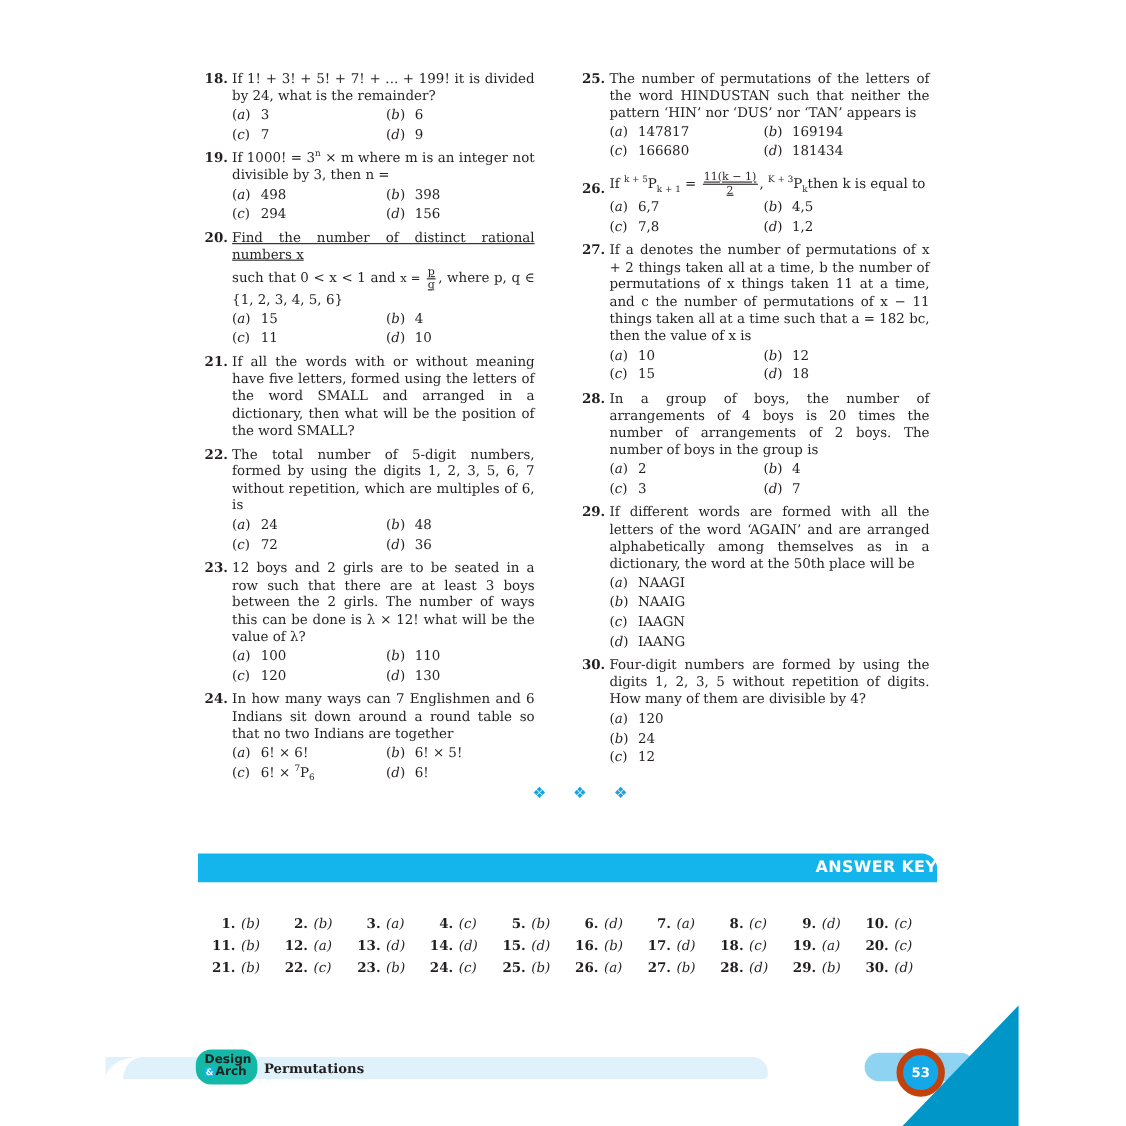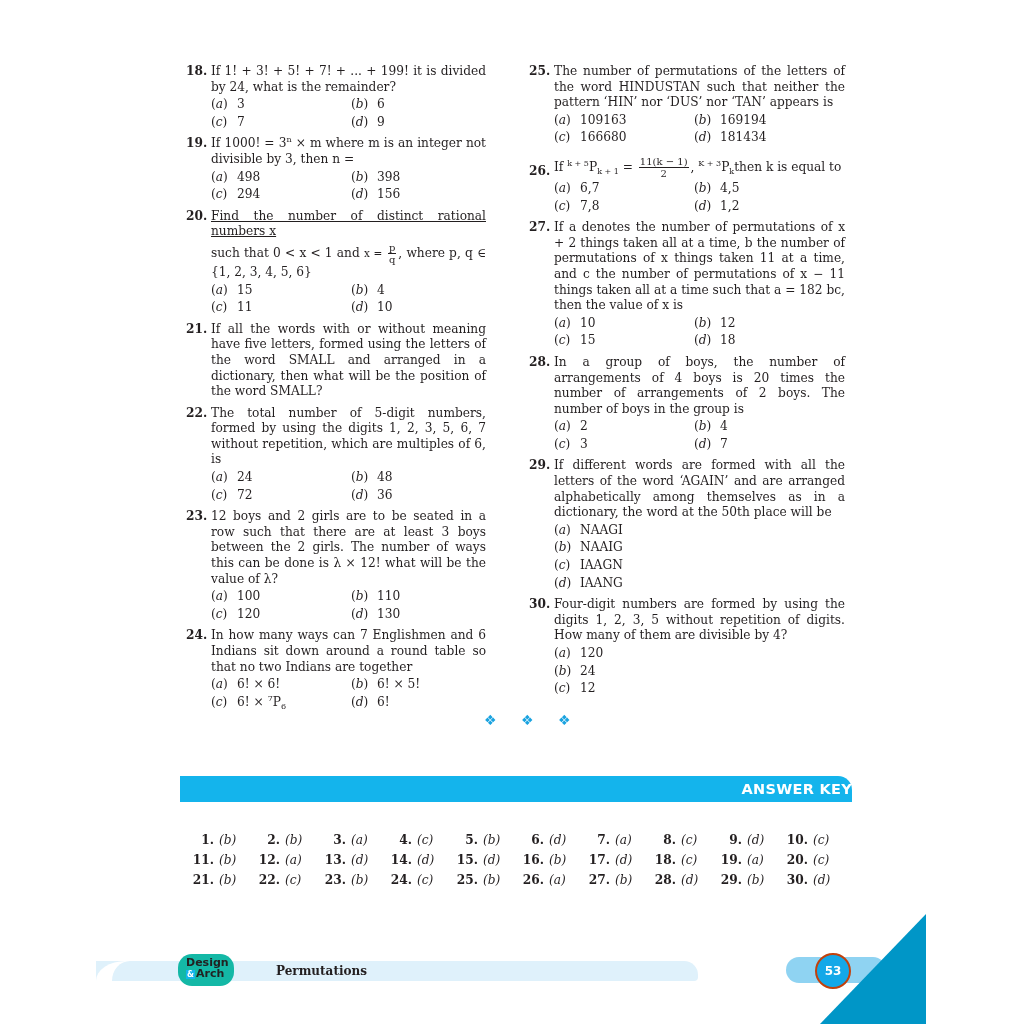--- a/index.html
+++ b/index.html
@@ -10,37 +10,37 @@
   .q{position:relative;padding-left:25px;margin-bottom:6px;}
   .qn{position:absolute;left:0;top:0;font-weight:bold;}
   .qt{text-align:justify;}
   .opts{display:grid;grid-template-columns:140px 1fr;row-gap:2px;margin-top:2px;}
   .opts.single{grid-template-columns:1fr;}
   .opt{white-space:nowrap;}
   .ol{font-style:italic;display:inline-block;width:26px;}
   .ol::before{content:"(";font-style:normal;}
   .ol::after{content:")";font-style:normal;}
   sup,sub{font-size:8px;line-height:0;}
-  .frac{display:inline-block;vertical-align:middle;text-align:center;font-size:10px;line-height:11px;margin:0 2px;}
+  .frac{display:inline-block;vertical-align:middle;text-align:center;font-size:10px;line-height:11px;margin:0 2px;text-decoration:underline;}
   .frac .num{display:block;border-bottom:1px solid #231f20;padding:0 1px;}
   .frac .den{display:block;}
   .ornament{position:absolute;left:484px;top:712px;color:#1aa3e0;font-size:14px;letter-spacing:10px;}
   .ak-bar{position:absolute;left:180px;top:776px;width:672px;height:26px;background:#14b4ec;border-top-right-radius:14px;color:#fff;text-align:right;font-family:"DejaVu Sans","Liberation Sans",sans-serif;font-weight:bold;font-size:14.5px;line-height:27px;letter-spacing:0.3px;}
   .ak-grid{position:absolute;left:182px;top:832px;width:660px;display:grid;grid-template-columns:repeat(10,1fr);row-gap:4px;font-size:12.2px;line-height:16px;}
   .ak-cell{display:flex;}
   .ak-n{font-weight:bold;width:32px;text-align:right;margin-right:5px;}
   .ak-a{font-style:italic;}
   .footer-band{position:absolute;left:96px;top:961px;width:602px;height:20px;background:#dff1fb;border-top-right-radius:14px;border-bottom-right-radius:4px;}
   .footer-curve{position:absolute;left:96px;top:961px;width:34px;height:20px;background:#fff;border-top-left-radius:30px 20px;border-top-right-radius:0;}
   .footer-curve2{position:absolute;left:112px;top:961px;width:18px;height:20px;background:#dff1fb;border-top-left-radius:18px 20px;}
   .logo{position:absolute;left:178px;top:954px;width:56px;height:32px;background:#14b8a6;border-radius:14px;font-family:"DejaVu Sans","Liberation Sans",sans-serif;font-weight:bold;font-size:11px;line-height:11px;color:#222;padding:3px 0 0 8px;box-sizing:border-box;}
   .logo .amp{display:inline-block;background:#14b4ec;color:#fff;font-size:8px;line-height:9px;padding:0 1px;margin-right:1px;}
-  .footer-title{position:absolute;left:240px;top:963px;font-weight:bold;font-size:12px;line-height:16px;color:#231f20;margin-left:36px;}
+  .footer-title{position:absolute;left:240px;top:963px;font-weight:bold;font-size:12px;line-height:16px;color:#231f20;}
   .pg-pill{position:absolute;left:786px;top:957px;width:100px;height:26px;background:#8fd3f2;border-radius:13px;}
-  .pg-circle{position:absolute;left:815px;top:953px;width:32px;height:32px;border-radius:50%;background:#14a8e8;border:2px solid #c2410c;color:#fff;font-family:"DejaVu Sans","Liberation Sans",sans-serif;font-weight:bold;font-size:12px;line-height:32px;text-align:center;}
+  .pg-circle{position:absolute;left:815px;top:953px;width:32px;height:32px;border-radius:50%;background:#14a8e8;border:6px solid #c2410c;color:#fff;font-family:"DejaVu Sans","Liberation Sans",sans-serif;font-weight:bold;font-size:12px;line-height:32px;text-align:center;}
   .corner-tri{position:absolute;left:820px;top:914px;width:0;height:0;border-left:106px solid transparent;border-bottom:110px solid #0096c7;}
 </style>
 </head>
 <body>
 
 <div class="col left">
 
   <div class="q">
     <span class="qn">18.</span>
     <div class="qt">If 1! + 3! + 5! + 7! + ... + 199! it is divided by 24, what is the remainder?</div>
@@ -115,21 +115,21 @@
     </div>
   </div>
 </div>
 
 <div class="col right">
 
   <div class="q">
     <span class="qn">25.</span>
     <div class="qt">The number of permutations of the letters of the word HINDUSTAN such that neither the pattern ‘HIN’ nor ‘DUS’ nor ‘TAN’ appears is</div>
     <div class="opts">
-      <div class="opt"><span class="ol">a</span><span>109163</span></div>
+      <div class="opt"><span class="ol">a</span><span>147817</span></div>
       <div class="opt"><span class="ol">b</span><span>169194</span></div>
       <div class="opt"><span class="ol">c</span><span>166680</span></div>
       <div class="opt"><span class="ol">d</span><span>181434</span></div>
     </div>
   </div>
 
   <div class="q" style="margin-top:10px;">
     <span class="qn" style="top:8px;">26.</span>
     <div class="qt">
       <span>If </span><sup>k + 5</sup><span>P</span><sub>k + 1</sub><span> = </span><span class="frac"><span class="num">11(k − 1)</span><span class="den">2</span></span><span>, </span><sup>K + 3</sup><span>P</span><sub>k</sub><span>then k is equal to</span>

